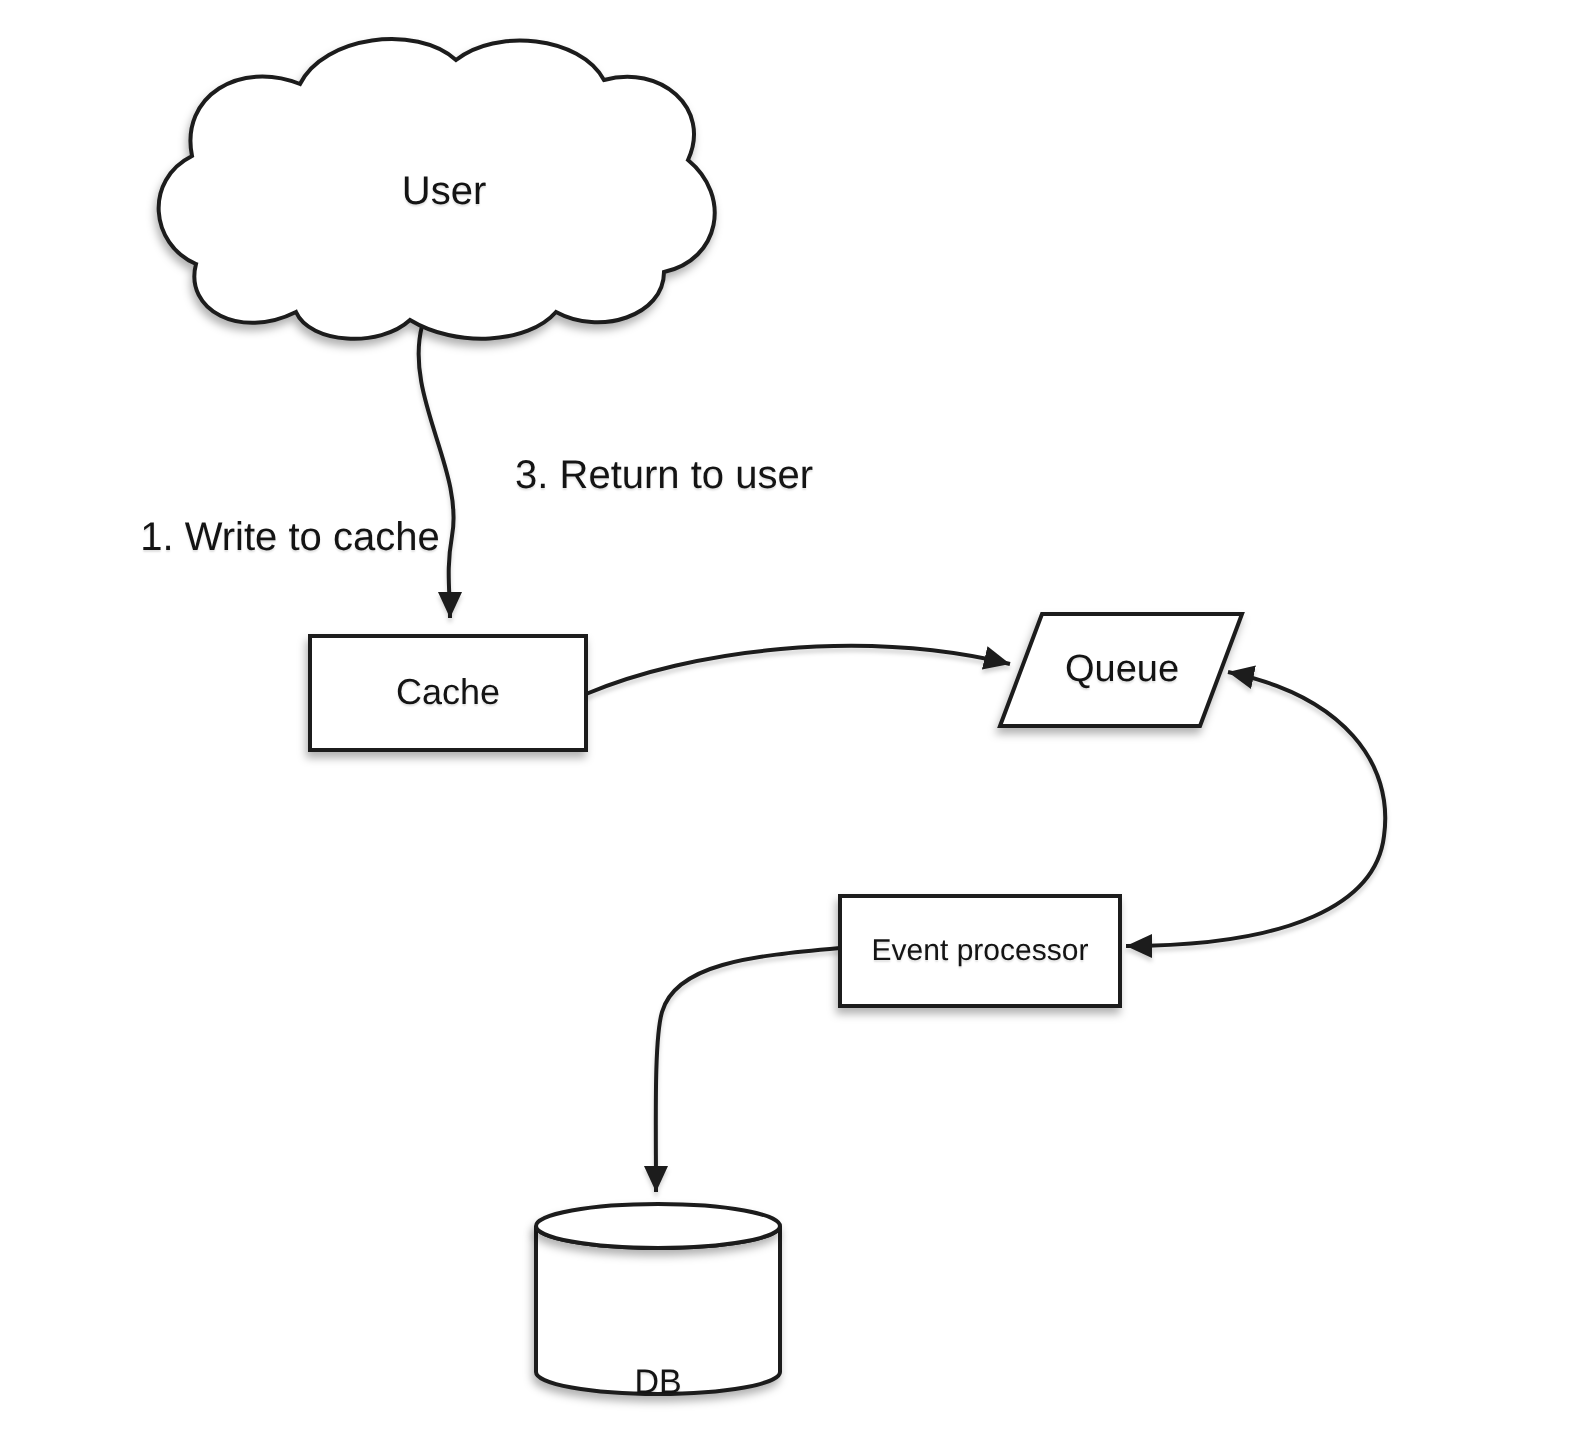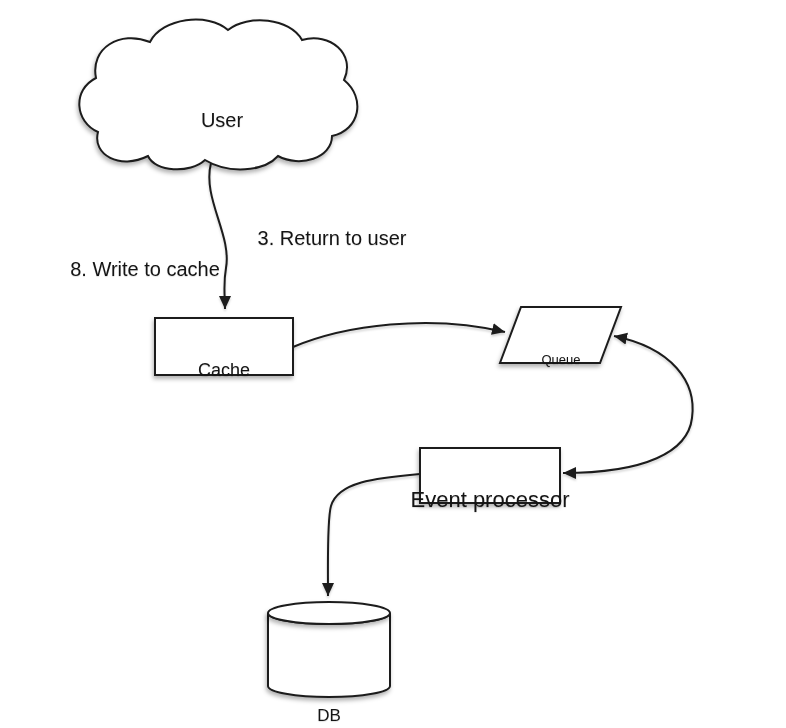--- a/index.html
+++ b/index.html
@@ -39,21 +39,21 @@
   }
   .label {
     position: absolute;
     transform: translate(-50%, -50%);
     white-space: nowrap;
     color: #141414;
     font-size: 20px;
     line-height: 1.1;
     text-shadow: 0 1px 1px rgba(0,0,0,0.12);
   }
-  .node-label { font-size: 18px; margin-top: 24px; }
+  .node-label { font-size: 18px; }
 </style>
 </head>
 <body>
 
 <div class="canvas">
 
   <svg width="786" height="728" viewBox="0 0 786 728">
     <defs>
       <marker id="ah-end" markerUnits="userSpaceOnUse" markerWidth="16" markerHeight="14" refX="13" refY="6" orient="auto">
         <path class="arrowhead" d="M0,0 L13,6 L0,12 Z"></path>
@@ -85,20 +85,20 @@
       <rect x="155" y="318" width="138" height="57"></rect>
       <polygon points="521,307 621,307 600,363 500,363"></polygon>
       <rect x="420" y="448" width="140" height="55"></rect>
       <path d="M 268,613 L 268,686 A 61 11 0 0 0 390,686 L 390,613 A 61 11 0 0 1 268,613 Z"></path>
       <ellipse cx="329" cy="613" rx="61" ry="11"></ellipse>
     </g>
   </svg>
 
   <div class="label node-label" style="left:222px; top:96px; font-size:20px;">User</div>
   <div class="label node-label" style="left:224px; top:347px;">Cache</div>
-  <div class="label node-label" style="left:561px; top:336px; font-size:13px;">Queue</div>
-  <div class="label node-label" style="left:490px; top:476px; font-size:22px;">Event processor</div>
+  <div class="label node-label" style="left:561px; top:336px; font-size:19px;">Queue</div>
+  <div class="label node-label" style="left:490px; top:476px; font-size:15px;">Event processor</div>
   <div class="label node-label" style="left:329px; top:692px; font-size:17px;">DB</div>
 
-  <div class="label" style="left:145px; top:269px;">8. Write to cache</div>
+  <div class="label" style="left:145px; top:269px;">1. Write to cache</div>
   <div class="label" style="left:332px; top:238px;text-align:center;">3. Return to user</div>
 
 </div>
 
 </body></html>

